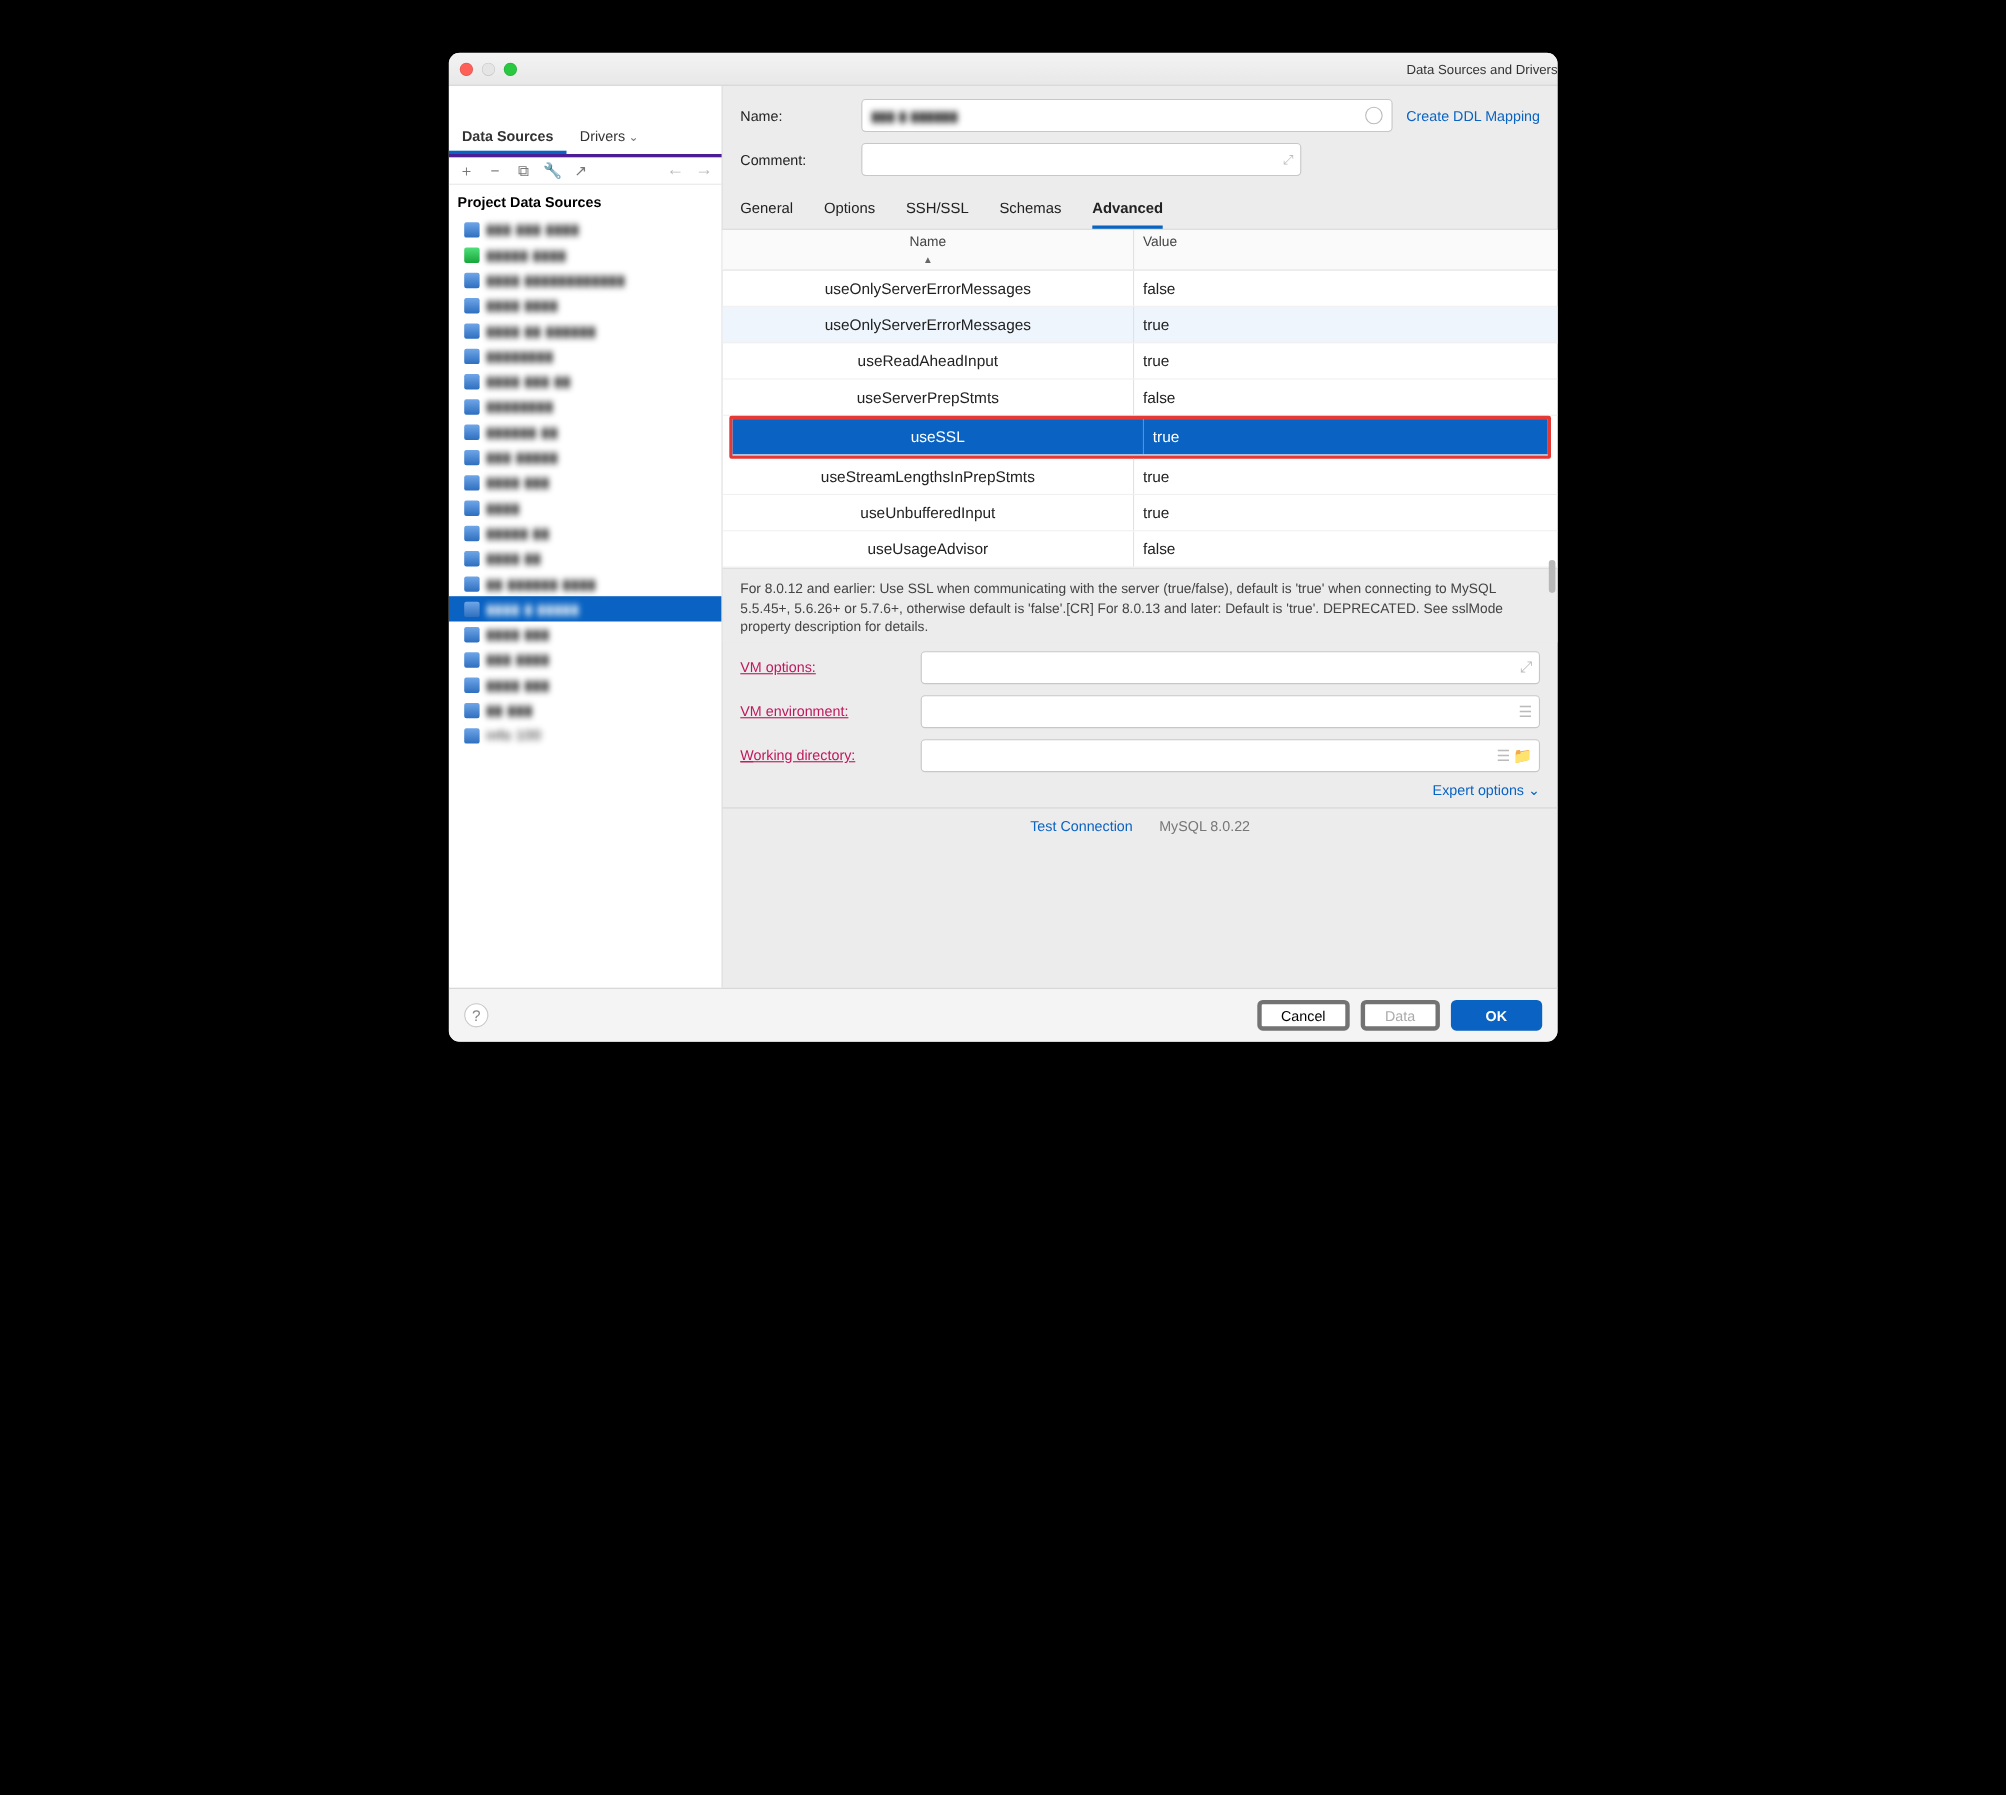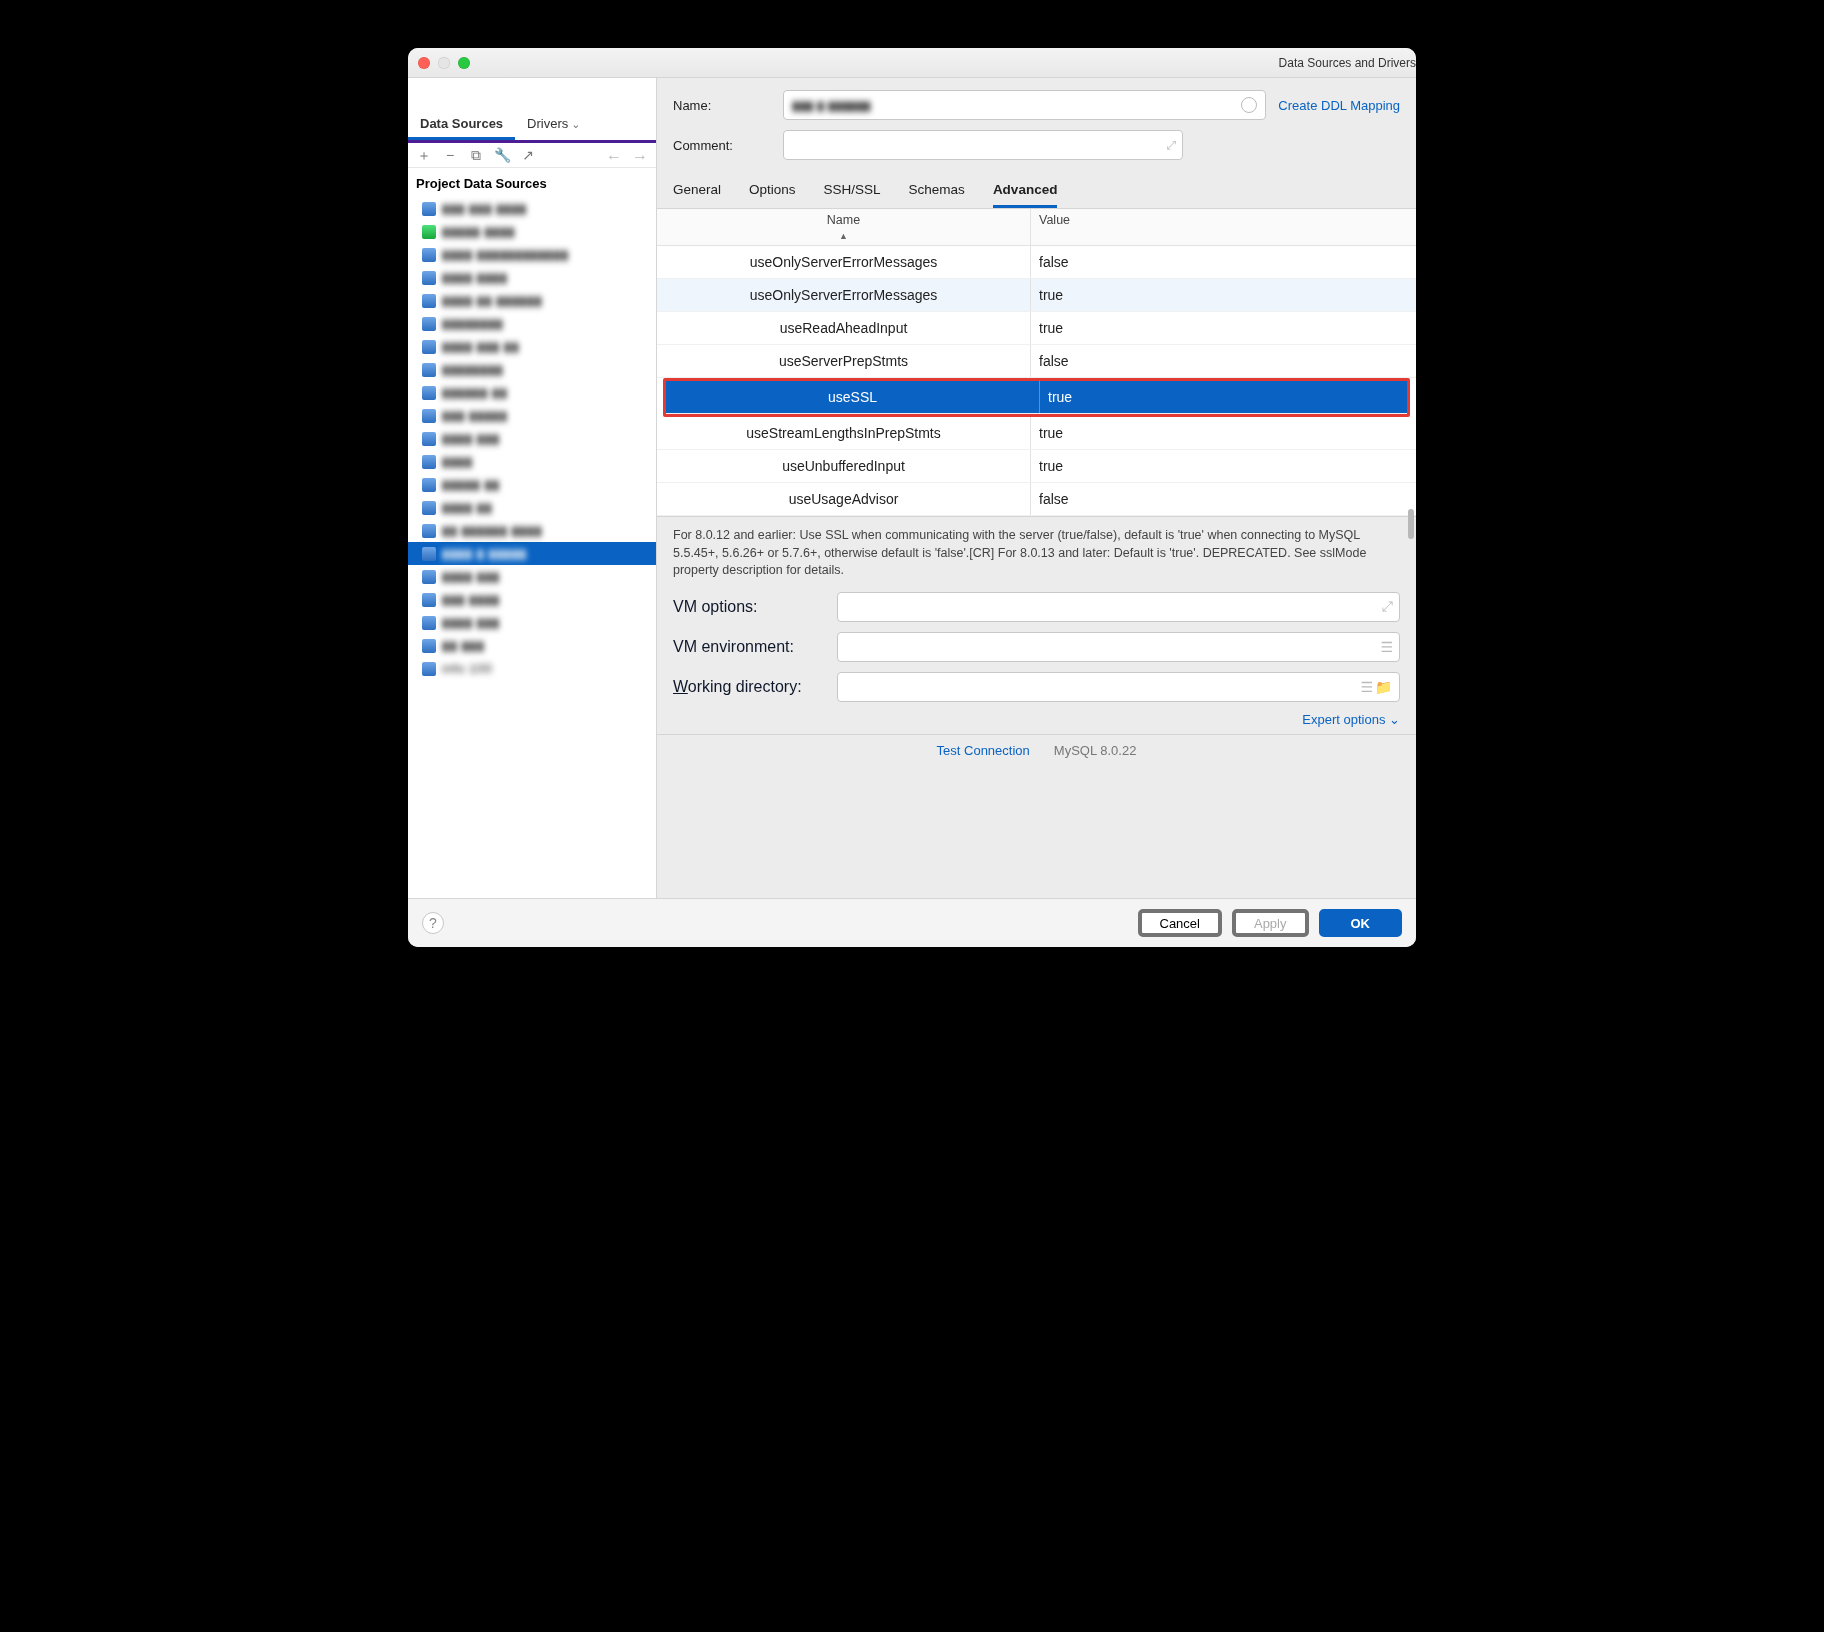--- a/index.html
+++ b/index.html
@@ -83,21 +83,21 @@
   .grow .gcol1, .grow .gcol2 { padding: 8px 8px; }
   .grow.hl { background:#eef5fd; }
   .grow.sel { background:#0a63c2; color:#fff; }
   .grow.sel .gcol1 { border-right-color: rgba(255,255,255,0.3); }
   .selwrap { margin: 0 6px; }
   .redbox { border:3px solid #e53935; border-radius:2px; }
 
   .desc { padding: 10px 16px 4px 16px; font-size:12.5px; color:#444; line-height:1.4; background:#ececec; }
 
   .form2 { padding: 8px 16px; display:grid; grid-template-columns: 150px 1fr; row-gap:10px; column-gap:14px; align-items:center; }
-  .form2 label { font-size:16px; color:#0f172a; }
+  .form2 label { font-size:13px; color:#be185d;text-decoration:underline; }
   .form2 .tfield { height:30px; }
   .form2 .tfield .ricon { position:absolute; right:6px; color:#bbb; font-size:14px; }
   .form2 .tfield .ricon2 { position:absolute; right:26px; color:#bbb; font-size:14px; }
 
   .expertrow { text-align:right; padding: 0 16px 6px 0; }
   .statusrow { display:flex; align-items:center; gap:24px; padding: 8px 16px; border-top:1px solid #d5d5d5;justify-content:center; }
   .driverver { color:#777; font-size:13px; }
 
   .footer { border-top:1px solid #d5d5d5; background:#f4f4f4; display:flex; align-items:center; padding:10px 14px; gap:10px; }
   .help { width:22px; height:22px; border:1px solid #c8c8c8; border-radius:50%; font-size:14px; color:#888; text-align:center; line-height:20px; background:#fff; }
@@ -330,16 +330,16 @@
         <span class="link">Test Connection</span>
         <span class="driverver">MySQL 8.0.22</span>
       </div>
     </div>
   </div>
 
   <div class="footer">
     <div class="help">?</div>
     <div class="spacer"></div>
     <button class="btn">Cancel</button>
-    <button class="btn disabled">Apply</button>
+    <button class="btn disabled">Data</button>
     <button class="btn primary">OK</button>
   </div>
 </div>
 
 </body></html>

